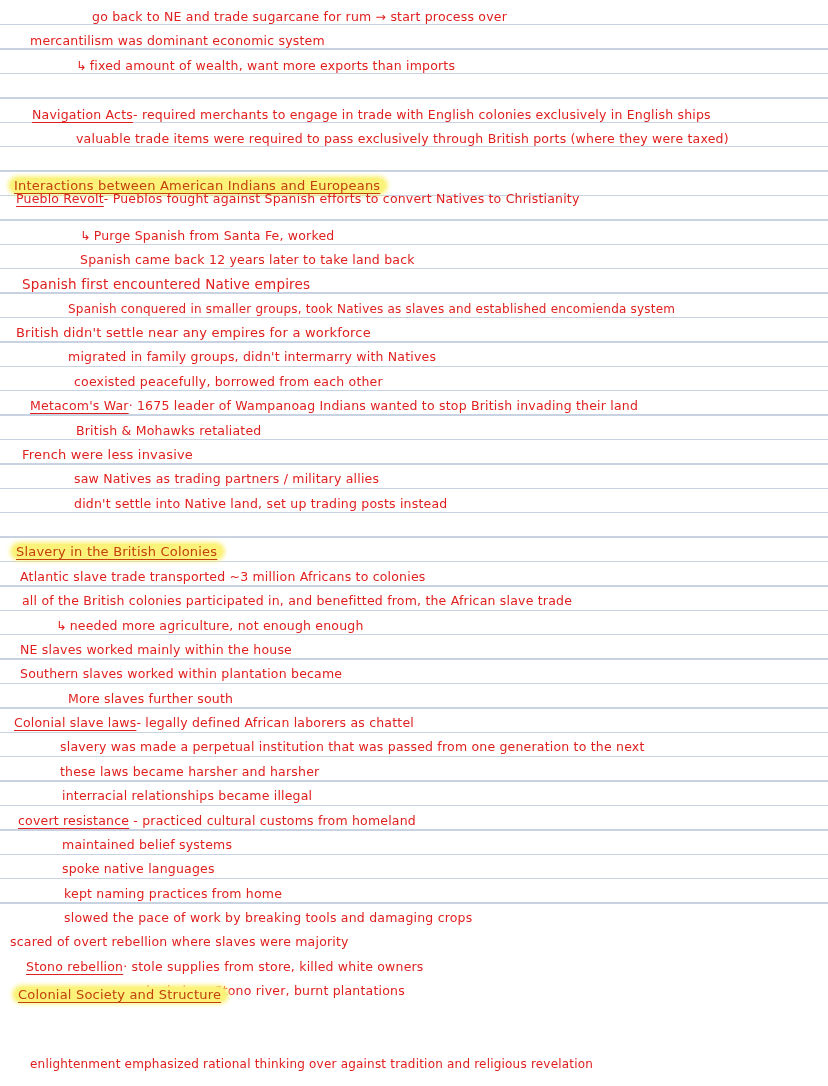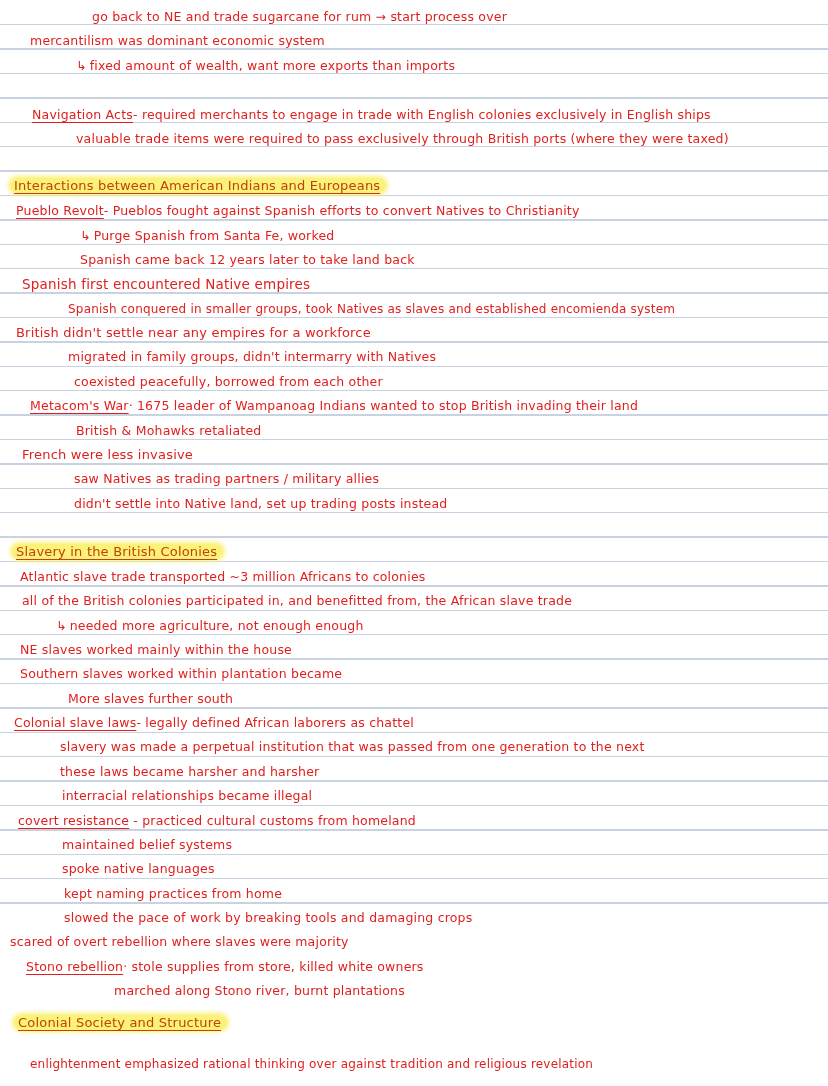--- a/index.html
+++ b/index.html
@@ -55,21 +55,21 @@
     <span class="arrow">↳</span><span>fixed amount of wealth, want more exports than imports</span>
   </div>
   <div class="line" style="top:104px;left:32px;">
     <span class="ul">Navigation Acts</span><span>- required merchants to engage in trade with English colonies exclusively in English ships</span>
   </div>
   <div class="line" style="top:128px;left:76px;">valuable trade items were required to pass exclusively through British ports (where they were taxed)</div>
 
   <div class="line heading" style="top:175px;left:10px;">
     <span class="hl ul">Interactions between American Indians and Europeans</span>
   </div>
-  <div class="line" style="top:200px;left:16px;">
+  <div class="line" style="top:188px;left:16px;">
     <span class="ul">Pueblo Revolt</span><span>- Pueblos fought against Spanish efforts to convert Natives to Christianity</span>
   </div>
   <div class="line" style="top:225px;left:80px;">
     <span class="arrow">↳</span><span>Purge Spanish from Santa Fe, worked</span>
   </div>
   <div class="line" style="top:249px;left:80px;">Spanish came back 12 years later to take land back</div>
   <div class="line" style="top:273px;left:22px;font-size:13.5px;">Spanish first encountered Native empires</div>
   <div class="line" style="top:298px;left:68px;font-size:12px;">Spanish conquered in smaller groups, took Natives as slaves and established encomienda system</div>
   <div class="line" style="top:322px;left:16px;font-size:13px;">British didn't settle near any empires for a workforce</div>
   <div class="line" style="top:346px;left:68px;">migrated in family groups, didn't intermarry with Natives</div>
@@ -105,18 +105,18 @@
   <div class="line" style="top:834px;left:62px;">maintained belief systems</div>
   <div class="line" style="top:858px;left:62px;">spoke native languages</div>
   <div class="line" style="top:883px;left:64px;">kept naming practices from home</div>
   <div class="line" style="top:907px;left:64px;">slowed the pace of work by breaking tools and damaging crops</div>
   <div class="line" style="top:931px;left:10px;">scared of overt rebellion where slaves were majority</div>
   <div class="line" style="top:956px;left:26px;">
     <span class="ul">Stono rebellion</span><span>· stole supplies from store, killed white owners</span>
   </div>
   <div class="line" style="top:980px;left:114px;">marched along Stono river, burnt plantations</div>
 
-  <div class="line heading" style="top:1012px;left:14px;text-align:center;">
+  <div class="line heading" style="top:984px;left:14px;text-align:center;">
     <span class="hl ul">Colonial Society and Structure</span>
   </div>
   <div class="line" style="top:1053px;left:30px;font-size:12px;">enlightenment emphasized rational thinking over against tradition and religious revelation</div>
 
 </div>
 
 </body></html>

